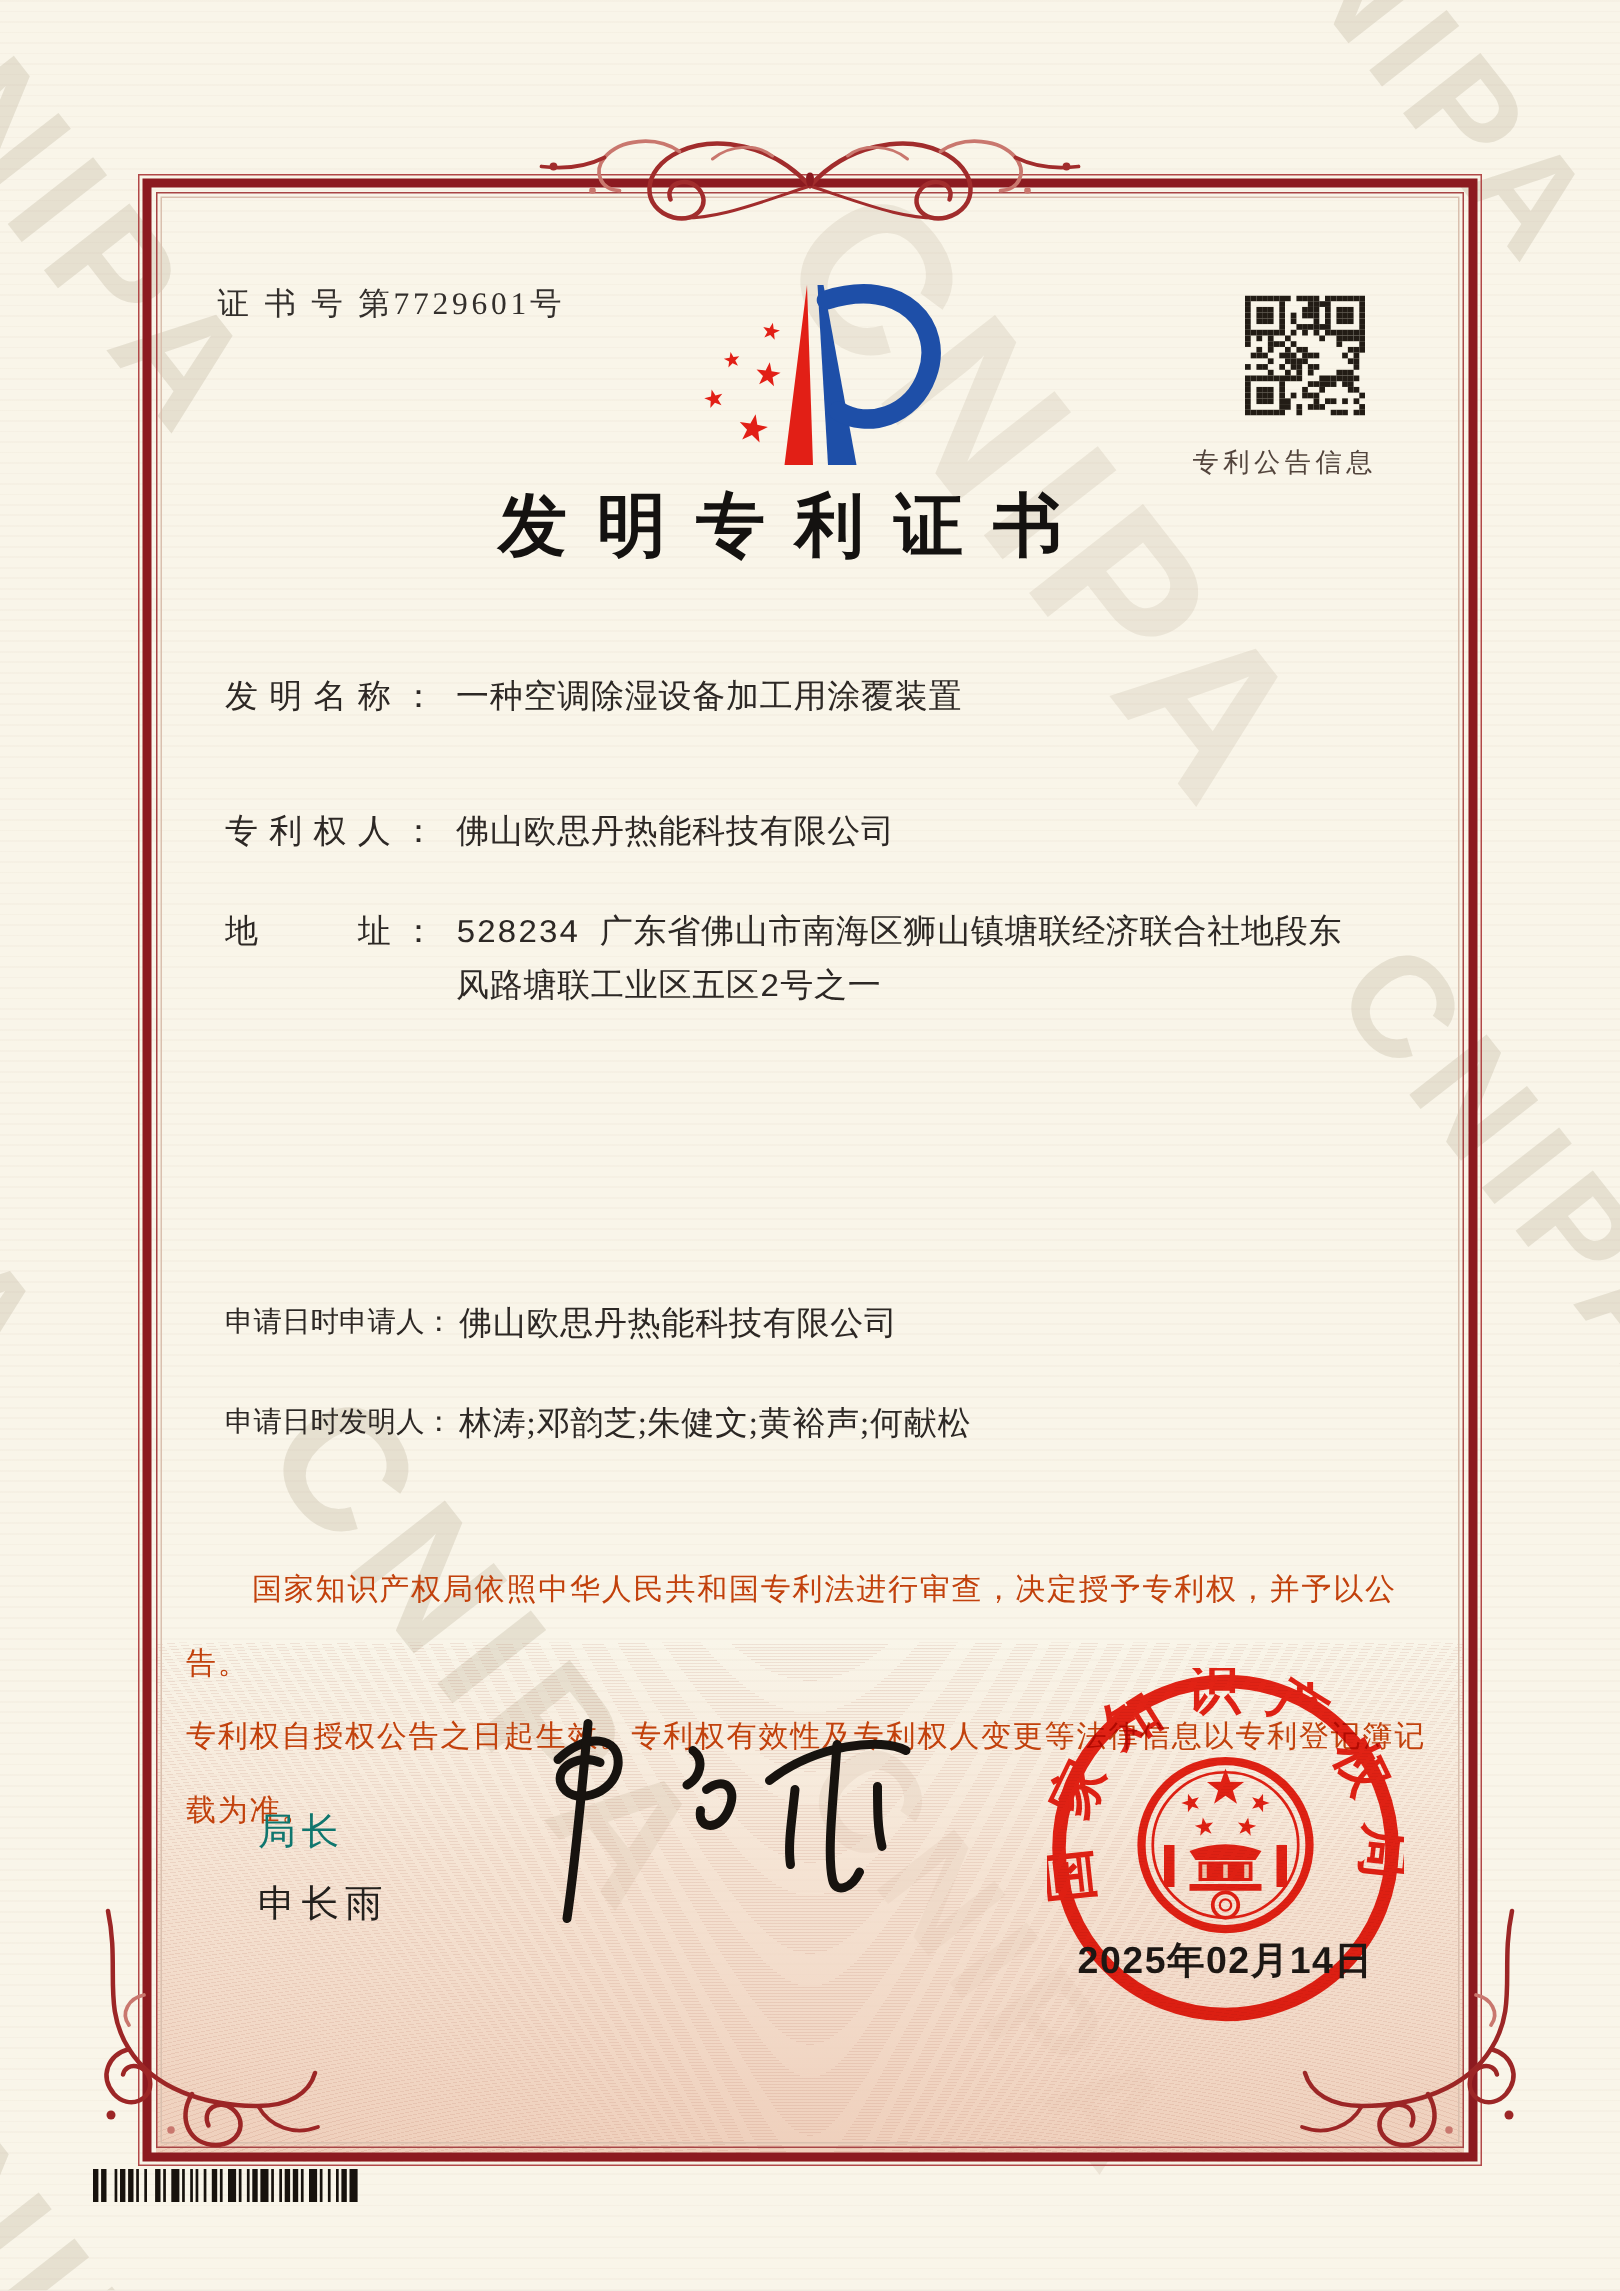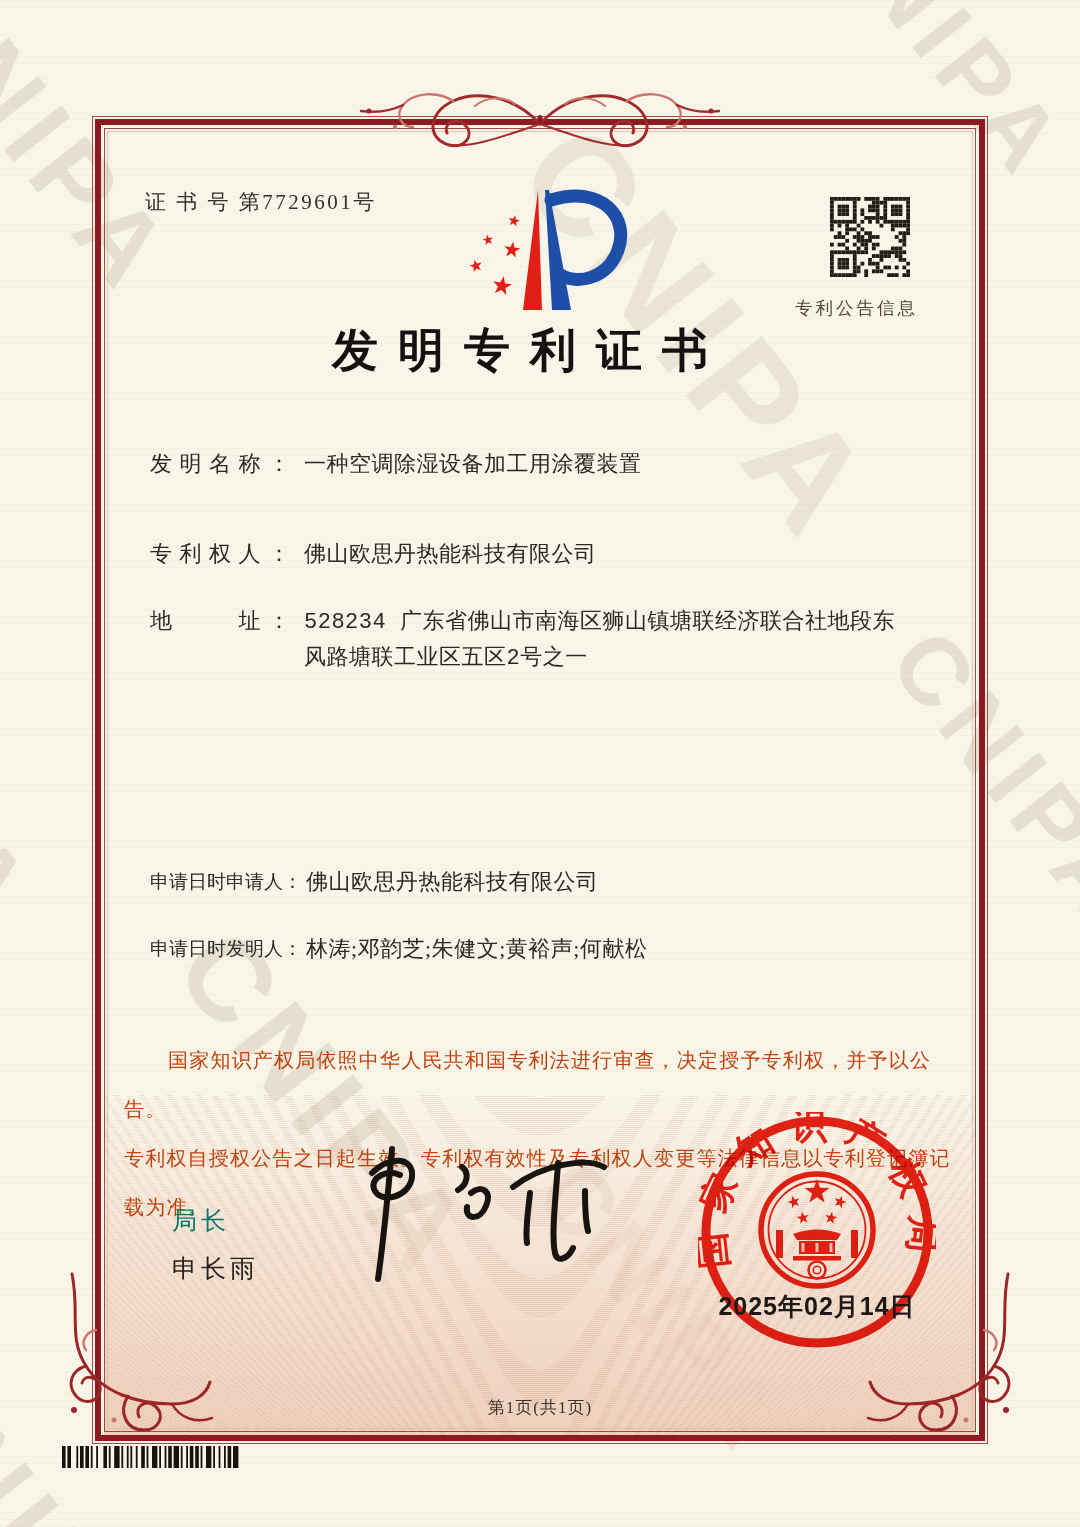--- a/index.html
+++ b/index.html
@@ -419,21 +419,20 @@
       <rect x="131.5" y="131" width="3" height="9" fill="#f7ded1"></rect>
       <rect x="95" y="144" width="48" height="4.5"></rect>
       <rect x="78" y="118" width="7" height="28"></rect>
       <rect x="153" y="118" width="7" height="28"></rect>
       <circle cx="119" cy="158" r="8.5" fill="none" stroke="#e81c0f" stroke-width="2.5"></circle>
       <circle cx="119" cy="158" r="3.8" fill="none" stroke="#e81c0f" stroke-width="1.5"></circle>
     </g>
     <text x="119" y="203" text-anchor="middle" font-size="25" font-weight="bold" fill="#161311" letter-spacing="1" font-family="'Liberation Sans','DejaVu Sans',sans-serif">2025年02月14日</text>
   </svg>
 
-  <div class="abs footer-page">第1页(共1页)</div>
 
   <svg class="abs barcode" width="190" height="22" viewBox="0 0 190 22">
       <g fill="#17120d">
         <rect x="0.0" y="0" width="3.6" height="22"></rect>
         <rect x="5.4" y="0" width="3.6" height="22"></rect>
         <rect x="14.4" y="0" width="1.8" height="22"></rect>
         <rect x="18.0" y="0" width="3.6" height="22"></rect>
         <rect x="23.4" y="0" width="3.6" height="22"></rect>
         <rect x="28.8" y="0" width="1.8" height="22"></rect>
         <rect x="34.2" y="0" width="1.8" height="22"></rect>

